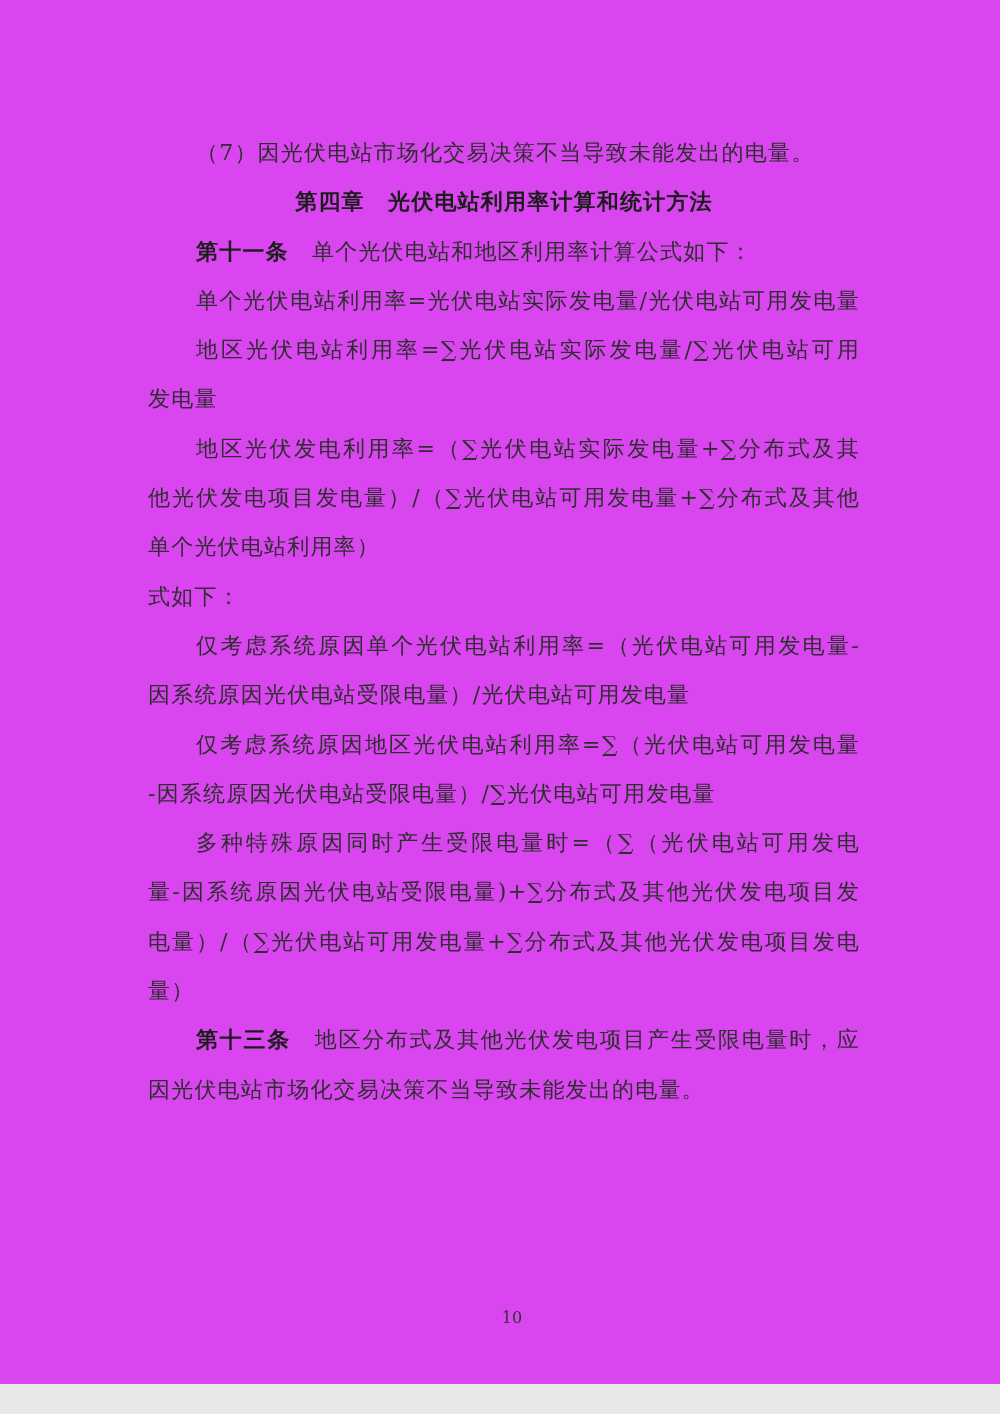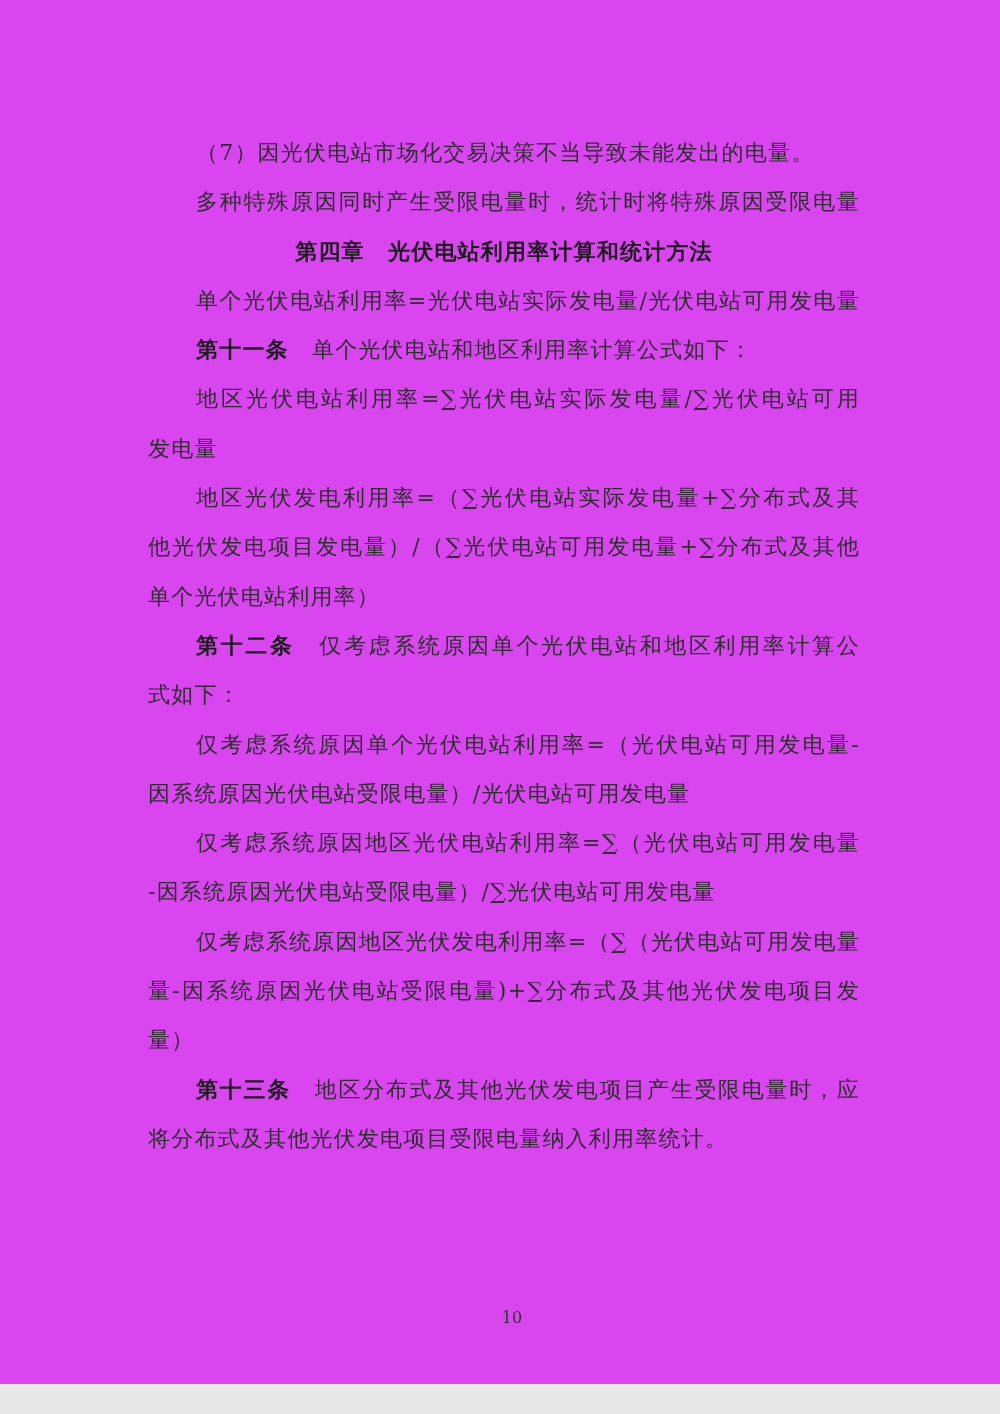--- a/index.html
+++ b/index.html
@@ -52,35 +52,34 @@
     color: #333333;
     padding-left: 24px;
   }
 </style>
 </head>
 <body>
 
 <div class="page">
   <div class="doc-body" id="doc-body">
       <div class="line para-start"><span class="seg-regular">（7）因光伏电站市场化交易决策不当导致未能发出的电量。</span></div>
-      <div class="line para-start fill"><span class="seg-regular">多种特殊原因同时产生受限电量时，统计时将特殊原因受限电量</span></div>
       <div class="line chapter-heading"><span class="seg-bold">第四章　光伏电站利用率计算和统计方法</span></div>
+      <div class="line para-start"><span class="seg-bold">第十一条</span><span class="seg-regular">　单个光伏电站和地区利用率计算公式如下：</span></div>
       <div class="line para-start fill"><span class="seg-regular">单个光伏电站利用率=光伏电站实际发电量/光伏电站可用发电量</span></div>
-      <div class="line para-start"><span class="seg-bold">第十一条</span><span class="seg-regular">　单个光伏电站和地区利用率计算公式如下：</span></div>
       <div class="line para-start fill"><span class="seg-regular">地区光伏电站利用率=∑光伏电站实际发电量/∑光伏电站可用</span></div>
       <div class="line continuation"><span class="seg-regular">发电量</span></div>
       <div class="line para-start fill"><span class="seg-regular">地区光伏发电利用率=（∑光伏电站实际发电量+∑分布式及其</span></div>
       <div class="line continuation fill"><span class="seg-regular">他光伏发电项目发电量）/（∑光伏电站可用发电量+∑分布式及其他</span></div>
       <div class="line continuation"><span class="seg-regular">单个光伏电站利用率）</span></div>
-      <div class="line para-start fill"><span class="seg-bold">第十二条</span><span class="seg-regular">　仅考虑系统原因单个光伏电站和地区利用率计算公</span></div>
       <div class="line continuation"><span class="seg-regular">式如下：</span></div>
       <div class="line para-start fill"><span class="seg-regular">仅考虑系统原因单个光伏电站利用率=（光伏电站可用发电量-</span></div>
       <div class="line continuation"><span class="seg-regular">因系统原因光伏电站受限电量）/光伏电站可用发电量</span></div>
       <div class="line para-start fill"><span class="seg-regular">仅考虑系统原因地区光伏电站利用率=∑（光伏电站可用发电量</span></div>
       <div class="line continuation"><span class="seg-regular">-因系统原因光伏电站受限电量）/∑光伏电站可用发电量</span></div>
-      <div class="line para-start fill"><span class="seg-regular">仅考虑系统原因地区光伏发电利用率=（∑（光伏电站可用发电量</span></div>
+      <div class="line para-start fill"><span class="seg-regular">多种特殊原因同时产生受限电量时=（∑（光伏电站可用发电</span></div>
       <div class="line continuation fill"><span class="seg-regular">量-因系统原因光伏电站受限电量)+∑分布式及其他光伏发电项目发</span></div>
+      <div class="line continuation fill"><span class="seg-regular">电量）/（∑光伏电站可用发电量+∑分布式及其他光伏发电项目发电</span></div>
       <div class="line continuation"><span class="seg-regular">量）</span></div>
       <div class="line para-start fill"><span class="seg-bold">第十三条</span><span class="seg-regular">　地区分布式及其他光伏发电项目产生受限电量时，应</span></div>
-      <div class="line continuation"><span class="seg-regular">将分布式及其他光伏发电项目受限电量纳入利用率统计。</span></div>
+      <div class="line continuation"><span class="seg-regular">因光伏电站市场化交易决策不当导致未能发出的电量。</span></div>
     </div>
   <div class="page-number">10</div>
 </div>
 
 </body></html>

